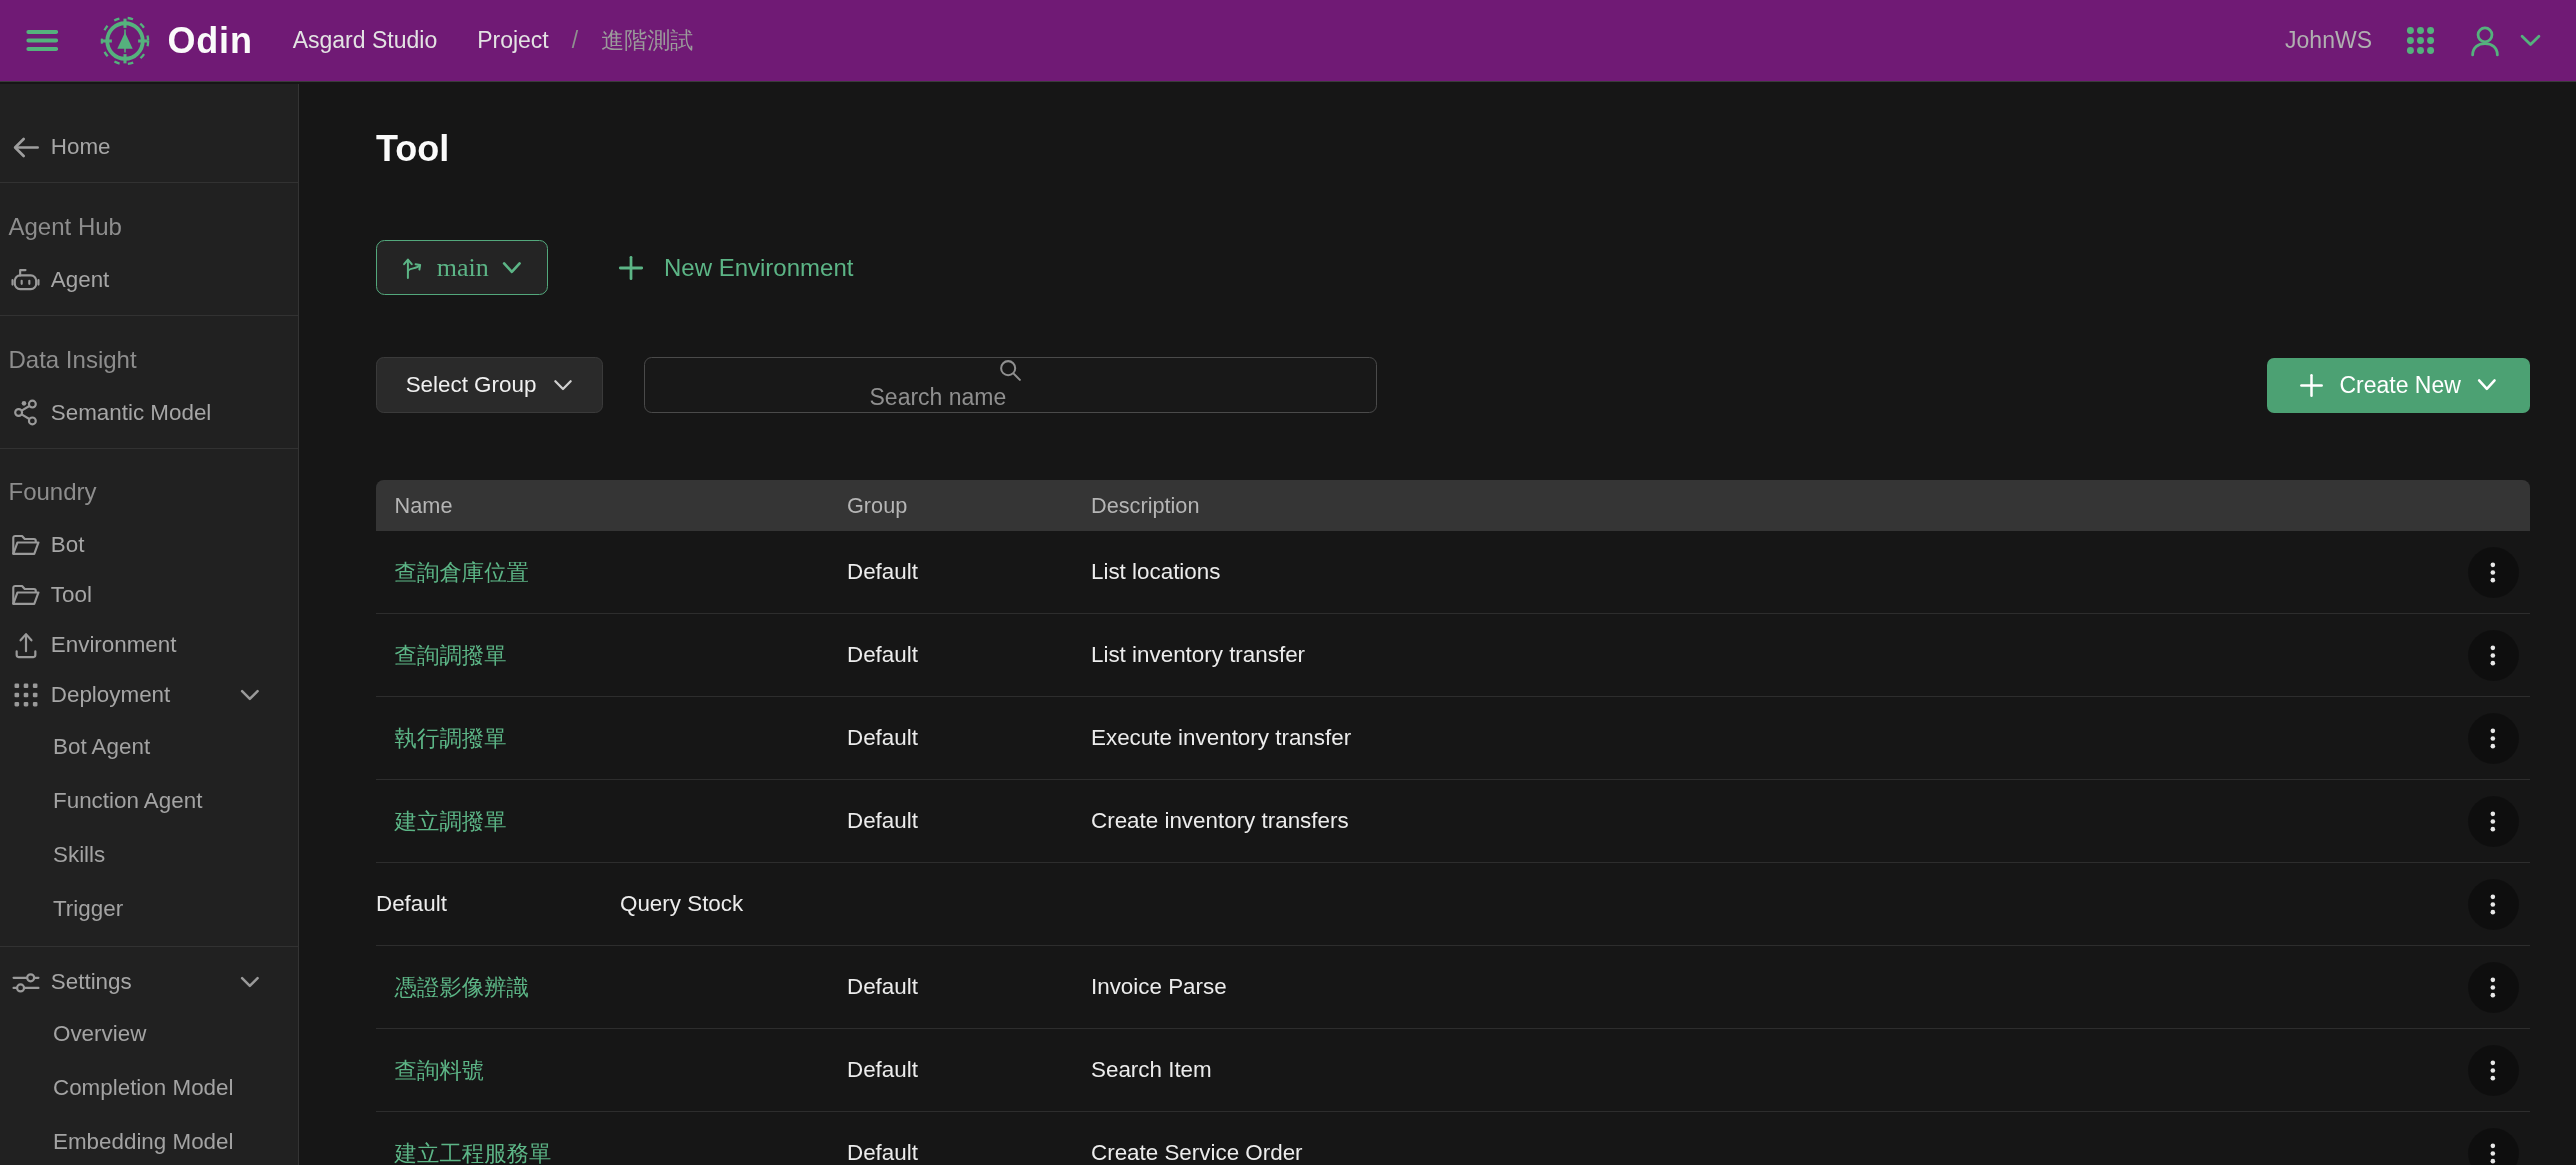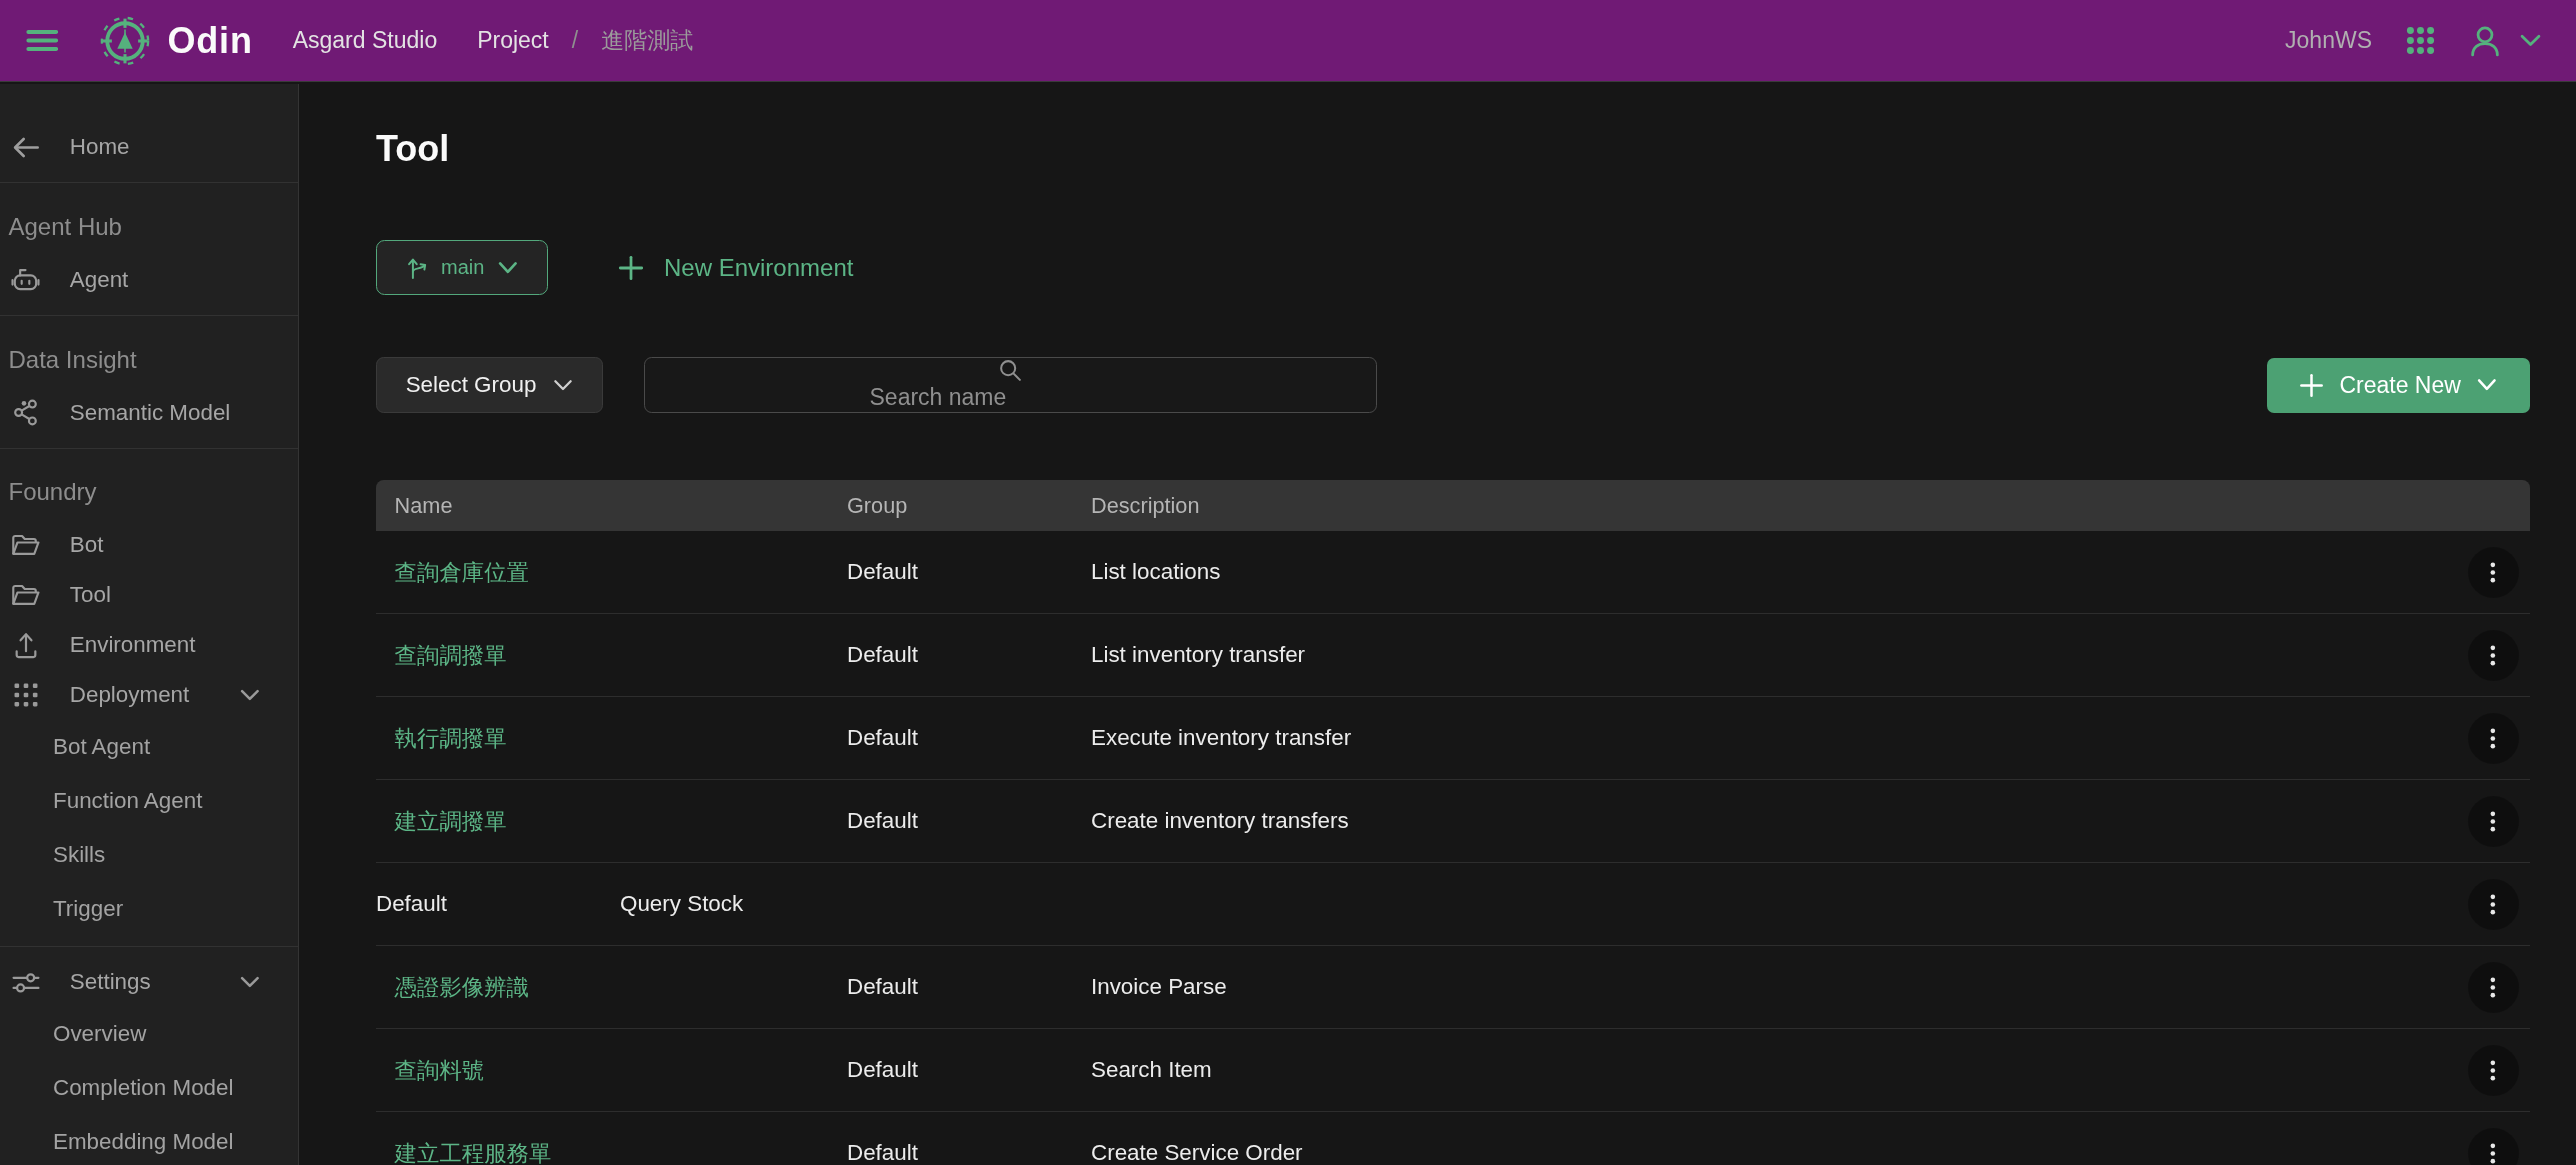--- a/index.html
+++ b/index.html
@@ -30,39 +30,39 @@
   .sidebar {
     position:fixed; top:84px; left:0; bottom:0; width:299px;
     background:#212121; border-right:0.8px solid #343434;
     padding-top:38px; overflow:hidden;
   }
   .side-item {
     height:50px; display:flex; align-items:center;
     padding:0 15.5px 0 9.3px; cursor:pointer; color:#a6a6a6; font-size:22.4px;
   }
   .side-item .s-icon { width:32.5px; display:flex; justify-content:center; color:#9a9a9a; }
-  .side-item .s-label { margin-left:28px; white-space:nowrap; }
+  .side-item .s-label { margin-left:9px; white-space:nowrap; }
   .side-item .s-chevron { margin-left:auto; margin-right:21.7px; color:#9a9a9a; }
   .side-sub {
     height:54px; display:flex; align-items:center;
     padding-left:53px; color:#a3a3a3; font-size:22.4px; cursor:pointer; white-space:nowrap;
   }
   .side-divider { height:0.8px; background:#323232; margin:10px 0; }
   .side-header { font-size:24px; color:#8d8d8d; padding:20px 0 14px 8.5px; }
 
   
   .main { position:absolute; top:84px; left:300px; width:2276px; padding:44px 46px 0 76px; }
   .page-title { font-size:36px; font-weight:bold; color:#fafafa; }
 
   .env-row { display:flex; align-items:center; margin-top:70px; height:55px; }
   .branch-btn {
     display:flex; align-items:center; justify-content:center; gap:12.4px;
     width:172px; height:55px; background:#242424;
     border:1.5px solid #53a87c; border-radius:8.5px; cursor:pointer;
-    color:#5cb586; font-size:20px;
+    color:#5cb586; font-size:26px;font-family:Liberation Serif, serif;
   }
   .new-env-btn {
     display:flex; align-items:center; gap:20px; margin-left:70px;
     background:none; border:none; cursor:pointer; color:#5cb586; font-size:24px;
   }
 
   .filter-row { display:flex; align-items:center; margin-top:62px; height:56px; }
   .group-select {
     display:flex; align-items:center; justify-content:center; gap:17px;
     width:227px; height:56px; background:#2a2a2a; border:0.8px solid #3a3a3a;

